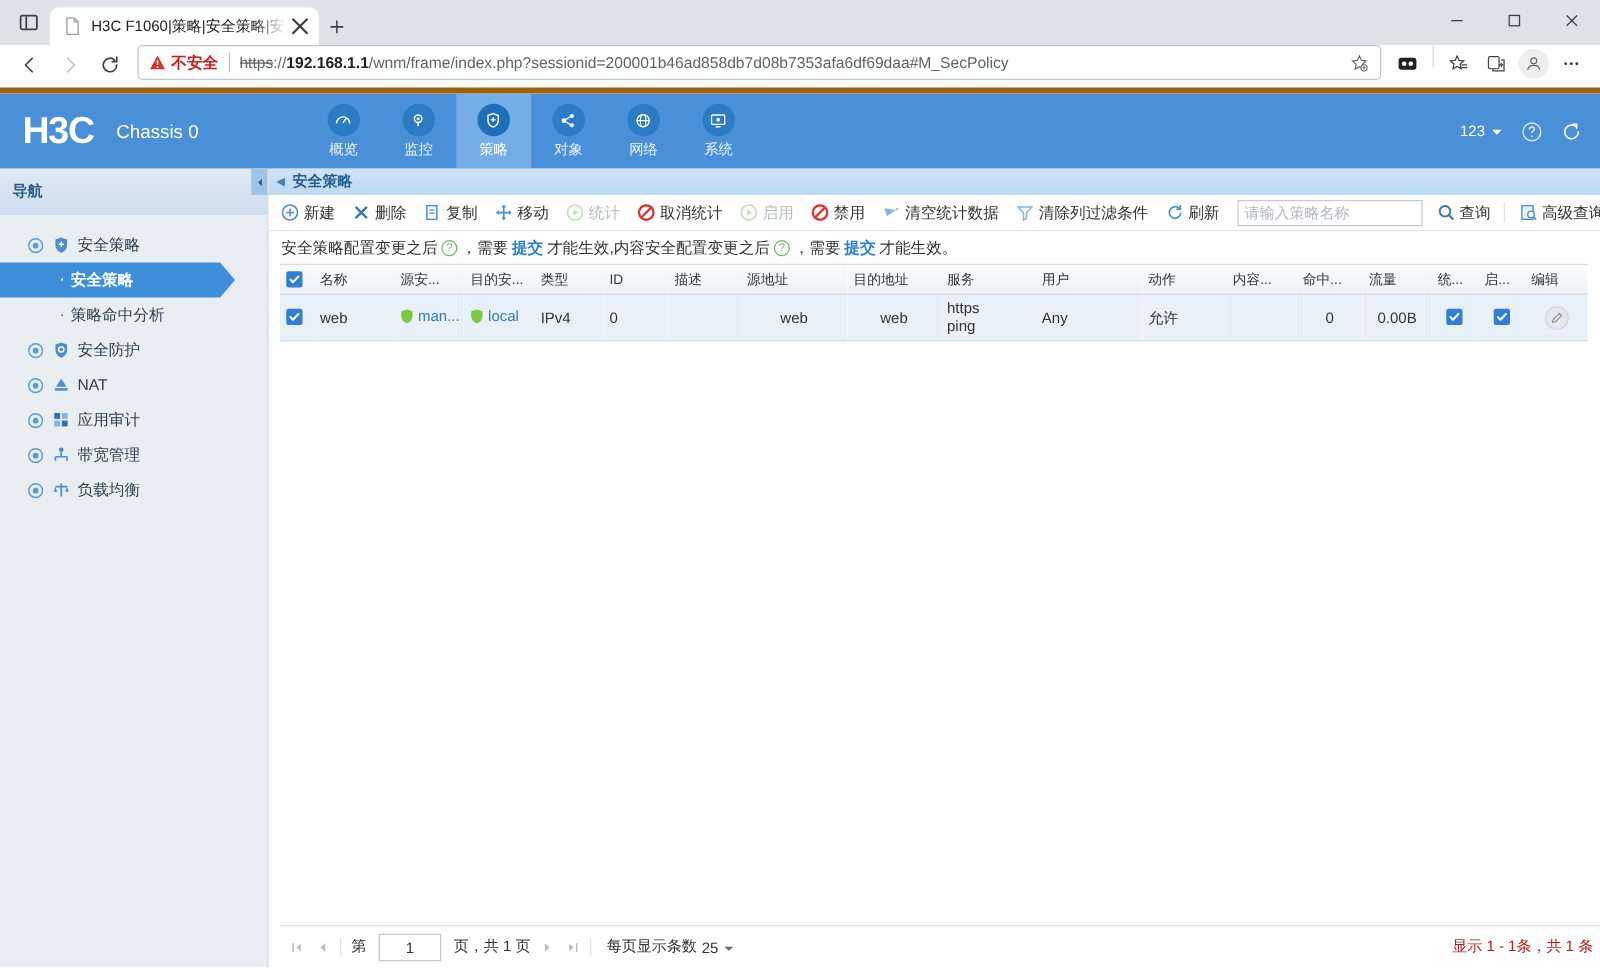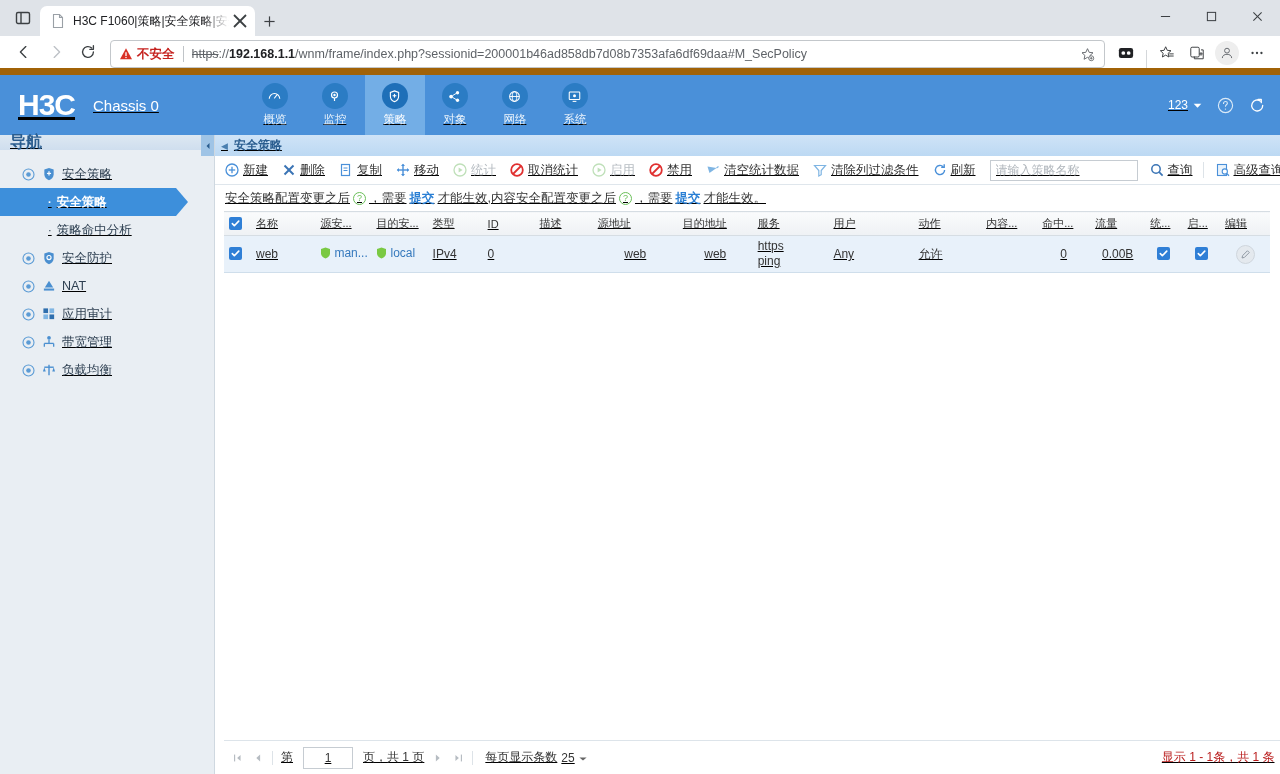--- a/index.html
+++ b/index.html
@@ -32,43 +32,43 @@
   }
   .tab-close { width: 18px; height: 18px; flex: 0 0 18px;
     display:flex; align-items:center; justify-content:center; }
   .tab-new { width: 28px; height: 30px; display:flex; align-items:center; justify-content:center; }
   .win-controls {
     position: absolute; right: 0; top: 0; height: 32px; display: flex;
   }
   .win-btn { width: 46px; height: 32px; display:flex; align-items:center; justify-content:center; }
 
   .nav-bar {
-    height: 39px; background: #fff; display: flex; align-items: flex-end;
-    padding: 0 8px; border-bottom: 7px solid #a16207;
+    height: 39px; background: #fff; display: flex; align-items: flex-start;
+    padding: 0 8px; border-bottom: 5px solid #a16207;
   }
   .nav-btn { width: 32px; height: 32px; display:flex; align-items:center; justify-content:center; flex:0 0 32px;}
   .omnibox {
     flex: 1; height: 28px; background: #fff; border: 1px solid #c3c7cb;
     border-radius: 4px; display: flex; align-items: center;
     margin: 0 6px 0 6px; padding: 0 6px 0 8px; overflow: hidden;
   }
   .warn-icon { width: 14px; height: 14px; flex: 0 0 14px; margin-right: 4px; }
   .warn-text { font-size: 12.5px; color: #c5221f; white-space: nowrap; font-weight: 600;}
   .omni-sep { width:1px; height: 16px; background: #c0c4c8; margin: 0 8px; flex:0 0 1px;}
   .url { font-size: 12.5px; white-space: nowrap; color: #202124; overflow:hidden;}
   .url .scheme { color: #5f6368; text-decoration: line-through; }
   .url .host { font-weight: 700; color: #202124; }
   .url .rest { color: #5f6368; }
   .omni-star { margin-left: auto; width: 22px; flex: 0 0 22px; display:flex; justify-content:center;}
   .tb-icon { width: 30px; height: 30px; display:flex; align-items:center; justify-content:center; flex:0 0 30px;}
   .tb-sep { width:1px; height:18px; background:#d4d7da; margin:0 5px; flex:0 0 1px;}
   .avatar-circle { width:24px;height:24px;border-radius:50%;background:#eeeeee;display:flex;align-items:center;justify-content:center;}
 
   
-  .app { width: 1280px; height: 699px; background: #fff; position: relative; text-decoration: underline; }
+  .app { width: 1280px; height: 699px; background: #fff; position: relative; }
 
   .h3c-header {
     height: 60px; background: #4a90d9; display: flex; align-items: center;
     position: relative;
   }
   .logo {
     font-size: 30px; font-weight: 700; color: #fff; letter-spacing: -1px;
     margin-left: 18px; font-family: "Liberation Sans", sans-serif;
   }
   .chassis { color: #fff; font-size: 15px; margin-left: 18px; }
@@ -88,23 +88,23 @@
   .hdr-right { margin-left: auto; display: flex; align-items: center; padding-right: 14px; gap: 14px;}
   .hdr-user { color:#fff; font-size: 12px; display:flex; align-items:center; gap:5px; cursor:pointer;}
   .hdr-ic { width:18px; height:18px; display:flex; align-items:center; justify-content:center;}
 
   .body-wrap { display: flex; height: 639px; }
 
   
   .sidebar { width: 215px; background: #e9eef3; position: relative; flex: 0 0 215px;
              border-right: 1px solid #cfd8e0;}
   .side-head {
-    height: 15px; background: linear-gradient(#dde8f2,#cfdeee);
+    height: 37px; background: linear-gradient(#dde8f2,#cfdeee);
     display: flex; align-items: center; padding-left: 10px;
-    font-size: 16px; font-weight: 700; color: #2a5d8f; position: relative;
+    font-size: 12px; font-weight: 700; color: #2a5d8f; position: relative;
   }
   .side-collapse {
     position:absolute; right: 0; top: 0; width: 13px; height: 21px; background: #9fc4e6;
     display:flex; align-items:center; justify-content:center; cursor:pointer;
   }
   .side-list { padding-top: 10px; }
   .side-row {
     height: 28px; display: flex; align-items: center; padding-left: 22px;
     font-size: 12.5px; color: #2c3e50; cursor: pointer; gap: 6px;
   }

